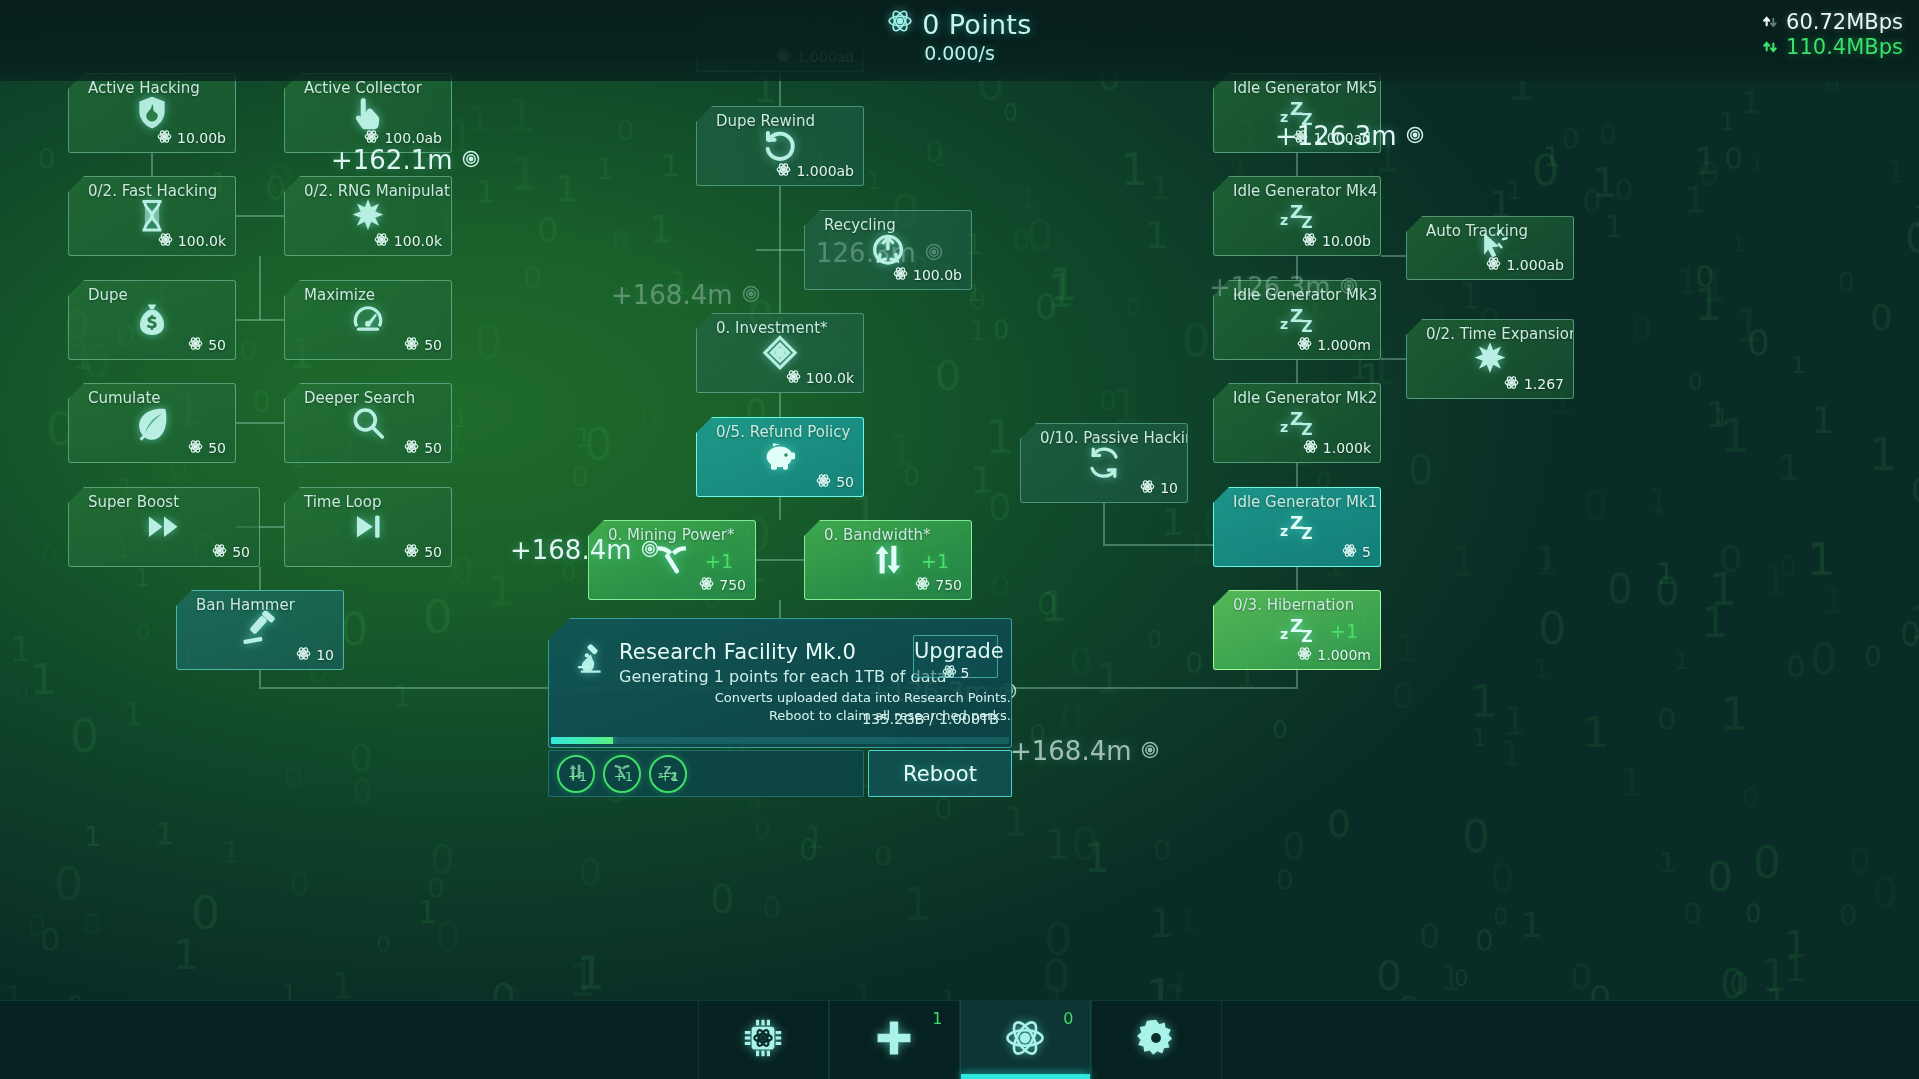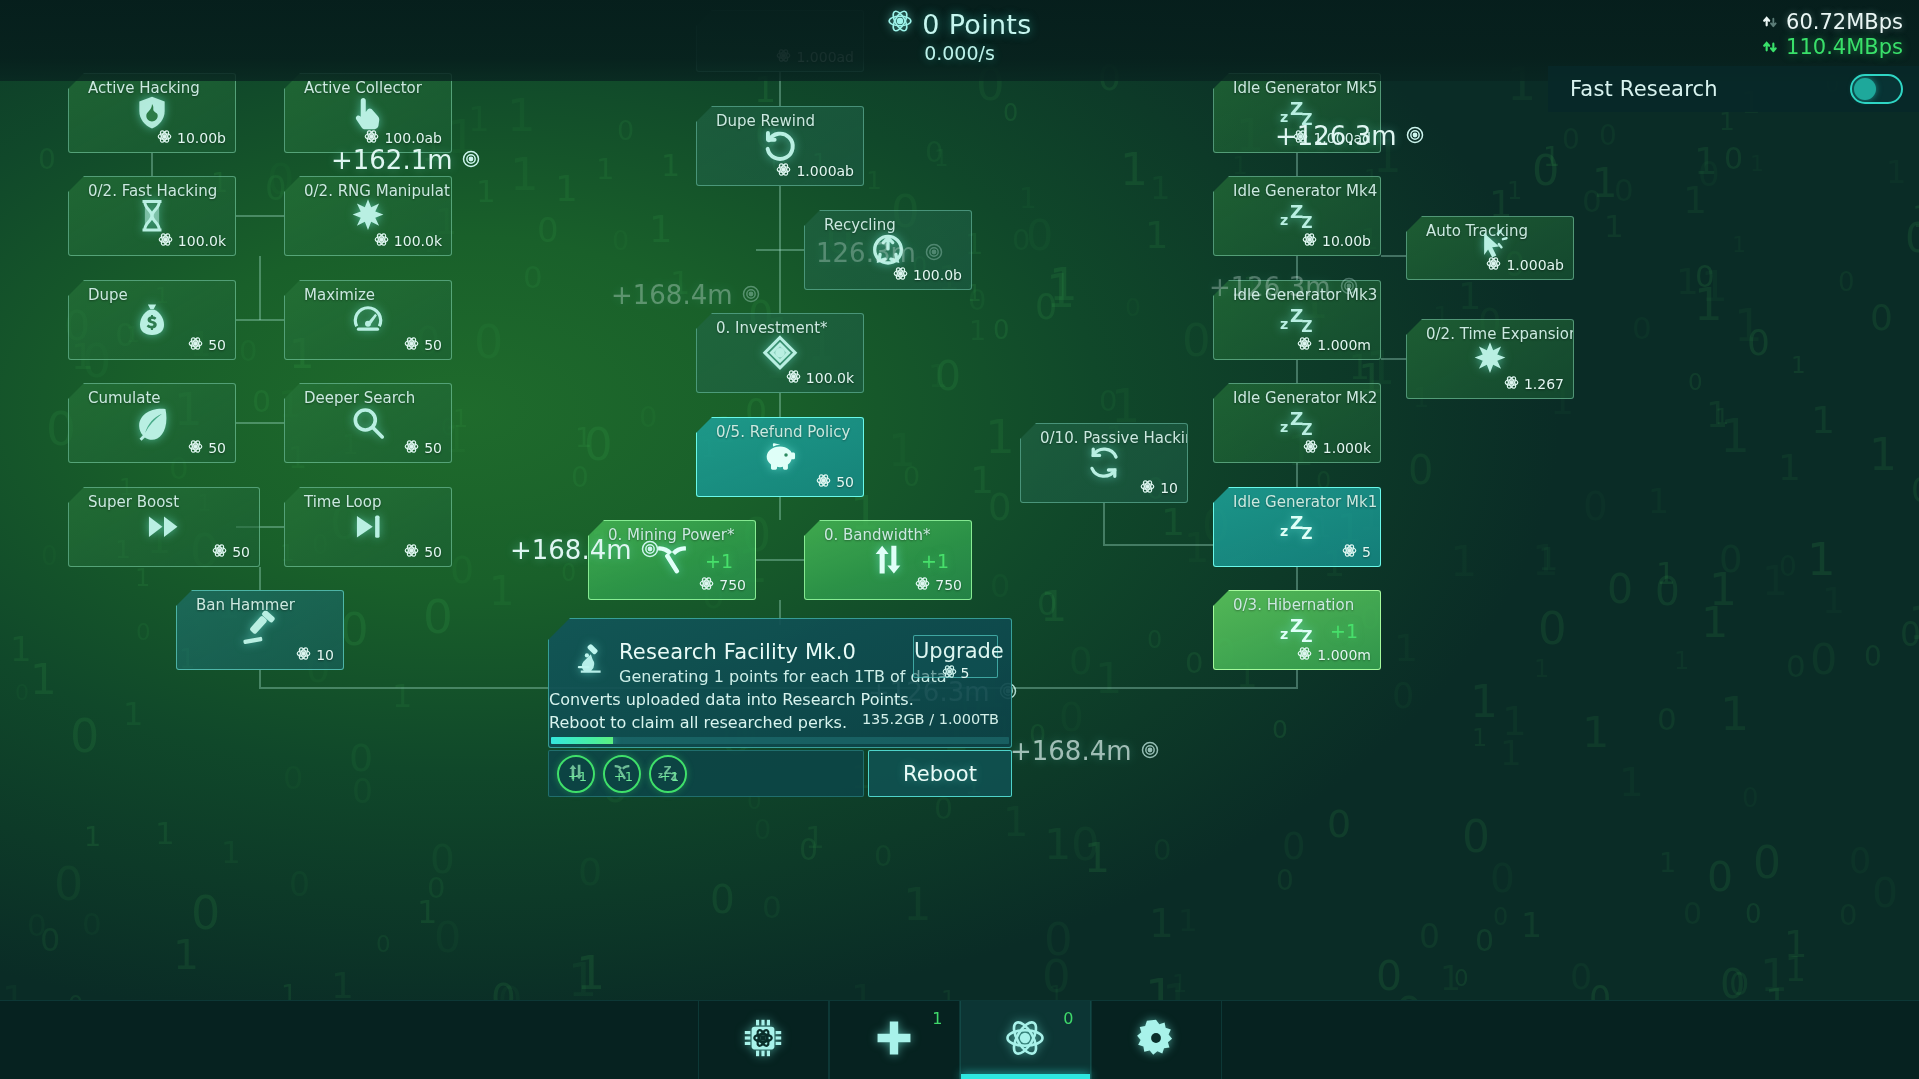--- a/index.html
+++ b/index.html
@@ -177,21 +177,21 @@
     border: 1px solid rgba(90,225,215,0.55);
     border-radius: 3px;
     clip-path: polygon(22px 0, 100% 0, 100% 100%, 0 100%, 0 22px);
     z-index: 45;
   }
   #fac-icon { position: absolute; left: 24px; top: 22px; }
   #fac-title { position: absolute; left: 70px; top: 21px; font-size: 21px; color: #e8fbf7; letter-spacing: .2px; }
   #fac-sub { position: absolute; left: 70px; top: 48px; font-size: 16px; color: #cdeee8; }
   #fac-desc {
     position: absolute; left: 0; right: 0; top: 70px;
-    text-align: left; font-size: 16px; color: #d8f4ef; line-height: 1.42;
+    text-align: right; font-size: 13px; color: #d8f4ef; line-height: 1.42;
   }
   #fac-progress-text { position: absolute; right: 12px; bottom: 20px; font-size: 14.5px; color: #d2efe9; }
   #fac-bar {
     position: absolute; left: 2px; right: 2px; bottom: 3px; height: 7px;
     background: rgba(30,110,112,0.65);
     border-radius: 1px;
     overflow: hidden;
   }
   #fac-bar .fill {
     height: 100%;
@@ -1188,26 +1188,20 @@
           <svg width="20" height="20" viewBox="0 0 24 24">
             <path d="M8 16 L8 7 M8 7 L5 10.5 M8 7 L11 10.5" stroke="#39e06a" stroke-width="2.6" fill="none" stroke-linecap="round"></path>
             <path d="M16 8 L16 17 M16 17 L13.2 13.6 M16 17 L18.8 13.6" stroke="#39e06a" stroke-width="2.6" fill="none" stroke-linecap="round"></path>
           </svg>
         </span>
         <span class="net-down">110.4MBps</span>
       </div>
     </div>
   </div>
 
-  <div id="fastresearch">
-    <span class="fr-label">Fast Research</span>
-    <span class="toggle">
-        <span class="knob"></span>
-      </span>
-  </div>
 
   <div id="facility">
     <span id="fac-icon" class="glow">
       <svg width="34" height="34" viewBox="0 0 24 24" fill="#bff6ef">
         <path d="M13.4 2.6c-.5-.5-1.3-.5-1.8 0l-1 1c-.5.5-.5 1.3 0 1.8l3.6 3.6c.5.5 1.3.5 1.8 0l1-1c.5-.5.5-1.3 0-1.8l-3.6-3.6z"></path>
         <circle cx="9.8" cy="10.2" r="1.5"></circle>
         <path d="M12.6 9.3l-5.3 5.3a4.6 4.6 0 0 0 .3 6.2h-2.1v1.6h14v-1.6h-6.6a5.9 5.9 0 0 0 2.1-4.5 5.8 5.8 0 0 0-1.2-3.5l-1.2-3.5z" opacity=".95"></path>
         <rect x="3.4" y="17.6" width="8.4" height="1.7" rx=".8"></rect>
       </svg>
     </span>

